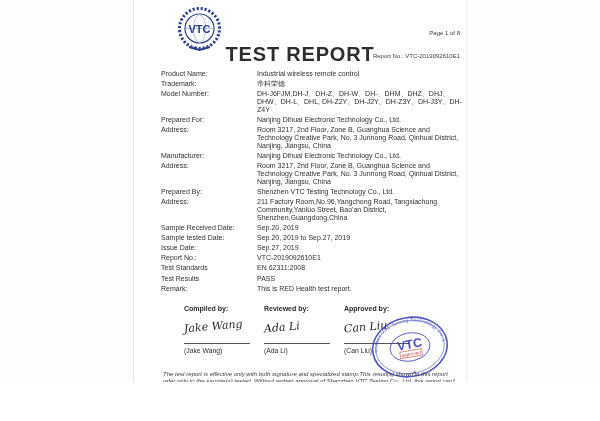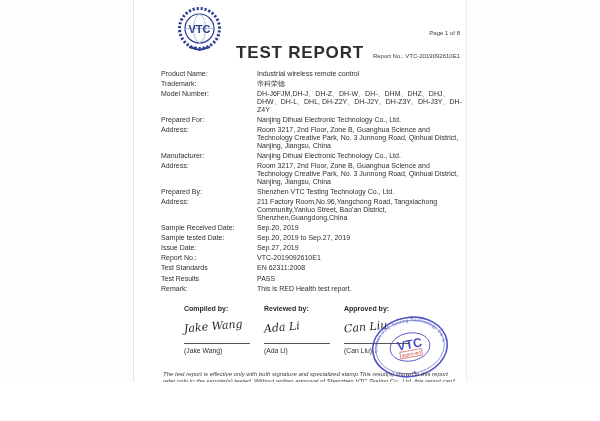--- a/index.html
+++ b/index.html
@@ -13,21 +13,21 @@
     background:#ffffff; border-left:1px solid #e6e3de; border-right:1px solid #efede9;
     box-sizing:border-box;
   }
   .logo { position:absolute; left:42px; top:6px; width:47px; height:47px; }
   .pageinfo {
     position:absolute; right:6px; top:15px; text-align:right;
     font-size:6px; line-height:7.5px; color:#3c3c3c; white-space:pre;
   }
   .title {
     position:absolute; top:43px; left:0; width:100%; text-align:center;
-    font-size:17px; font-weight:bold; letter-spacing:0.8px; color:#2d2d2d;
+    font-size:20px; font-weight:bold; letter-spacing:0.8px; color:#2d2d2d;
   }
   .table { position:absolute; left:27px; top:70px; width:301px; }
   .row { display:flex; margin-bottom:2.2px; }
   .row .label { flex:none; width:96px; font-size:7px; line-height:7.9px; color:#2e2e2e; }
   .row .value { flex:1; font-size:7px; line-height:7.9px; color:#2e2e2e; }
   .sig-col { position:absolute; top:305px; width:78px; }
   .sig-col.c1 { left:50px; }
   .sig-col.c2 { left:130px; }
   .sig-col.c3 { left:210px; }
   .sig-label { font-size:7px; font-weight:bold; color:#2a2a2a; }

